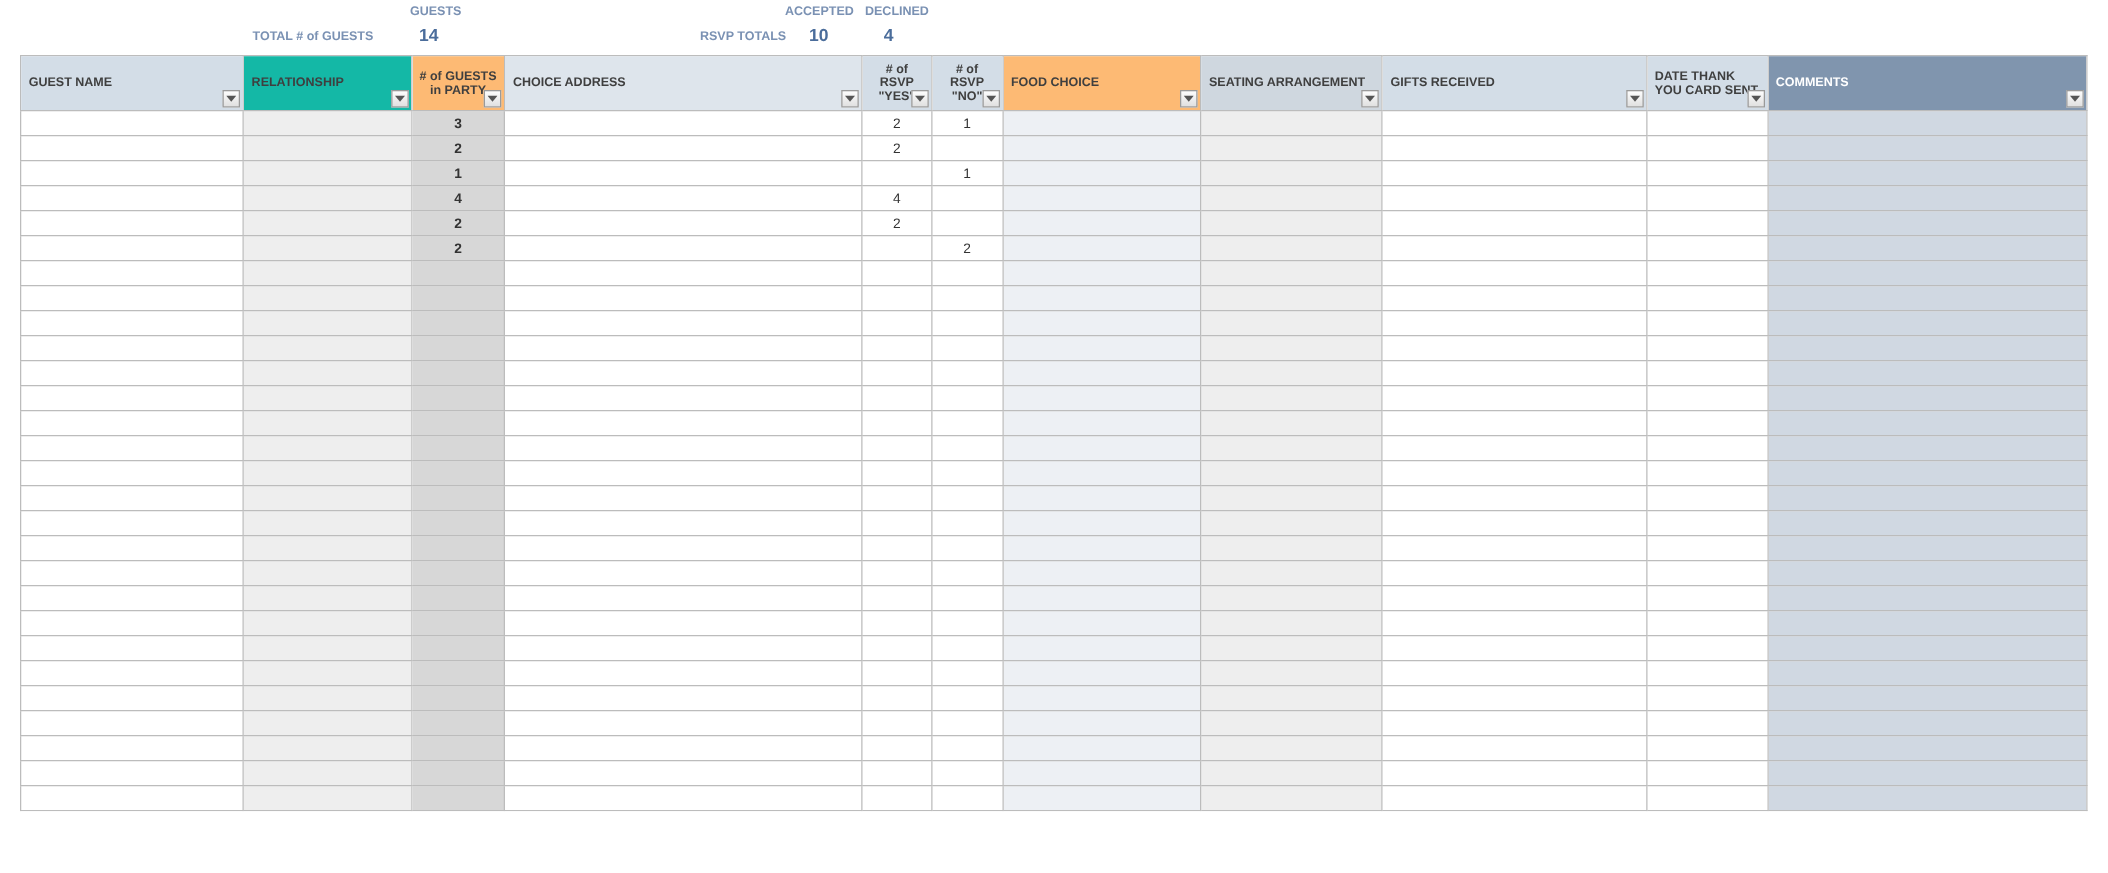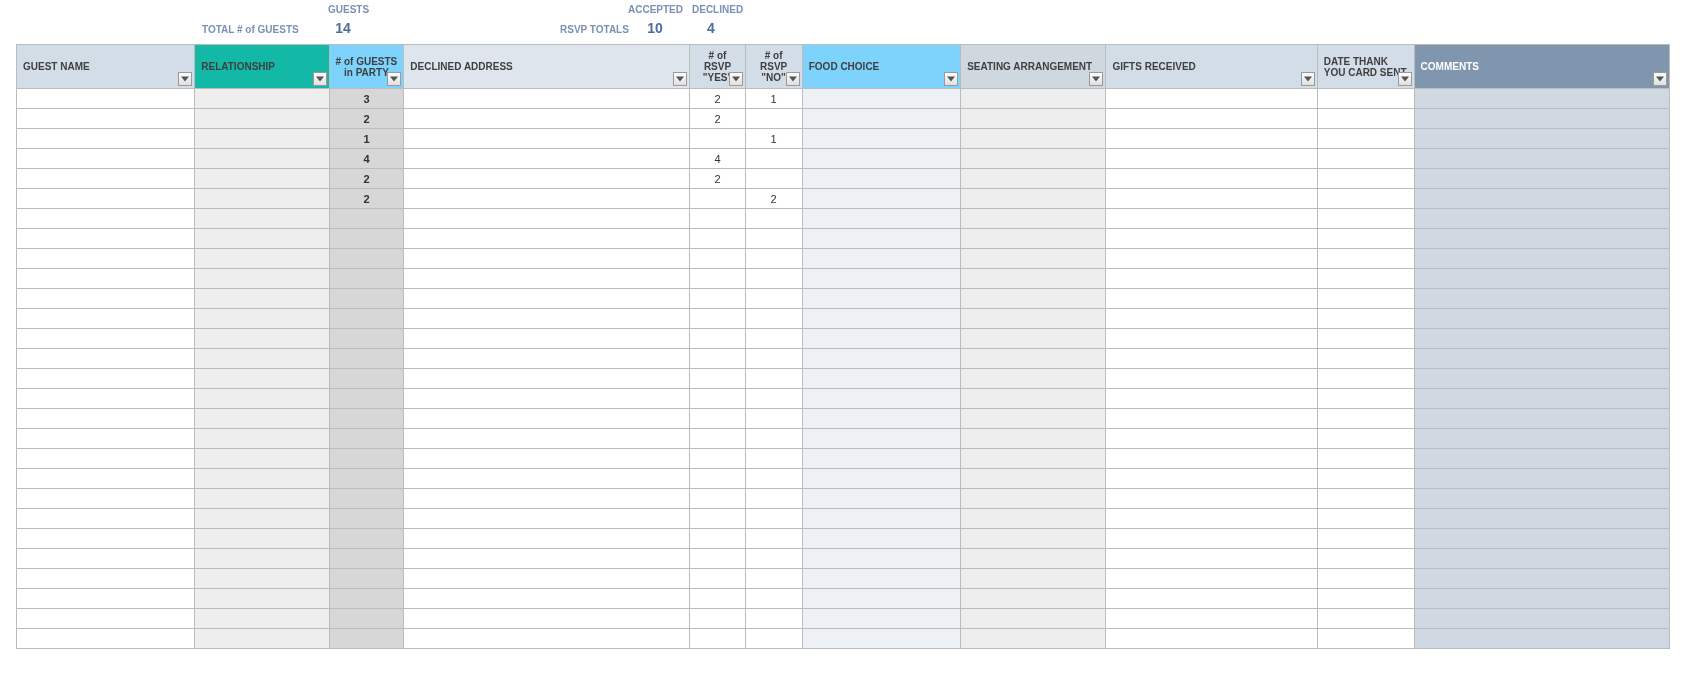--- a/index.html
+++ b/index.html
@@ -50,21 +50,21 @@
     padding: 4px 6px;
   }
   td {
     height: 20px;
     font-size: 11px;
     text-align: center;
     color: #333;
   }
   .hdr-light   { background: #d3dde7; }
   .hdr-grey    { background: #14b8a6; }
-  .hdr-dark    { background: #7dd3fc; }
+  .hdr-dark    { background: #fdba74; }
   .hdr-pale    { background: #dee5ec; }
   .hdr-soft    { background: #cfd7df; }
   .hdr-blue    { background: #8095ae; color: #ffffff; }
   .cell-white  { background: #ffffff; }
   .cell-grey   { background: #eeeeee; }
   .cell-dgrey  { background: #d7d7d7; font-weight: bold; }
   .cell-pale   { background: #edf0f4; }
   .cell-blue   { background: #d0d8e2; }
   .left  { text-align: left; padding-left: 6px; }
   .center { text-align: center; }
@@ -146,21 +146,21 @@
         </th>
         <th class="hdr-dark center">
           <span># of GUESTS in PARTY</span>
           <span class="filter-btn">
               <svg viewBox="0 0 10 6">
                 <polygon points="0,0 10,0 5,6" fill="#555"></polygon>
               </svg>
             </span>
         </th>
         <th class="hdr-pale">
-          <span>DECLINED ADDRESS</span>
+          <span>CHOICE ADDRESS</span>
           <span class="filter-btn">
               <svg viewBox="0 0 10 6">
                 <polygon points="0,0 10,0 5,6" fill="#555"></polygon>
               </svg>
             </span>
         </th>
         <th class="hdr-light center">
           <span># of RSVP "YES"</span>
           <span class="filter-btn">
               <svg viewBox="0 0 10 6">

